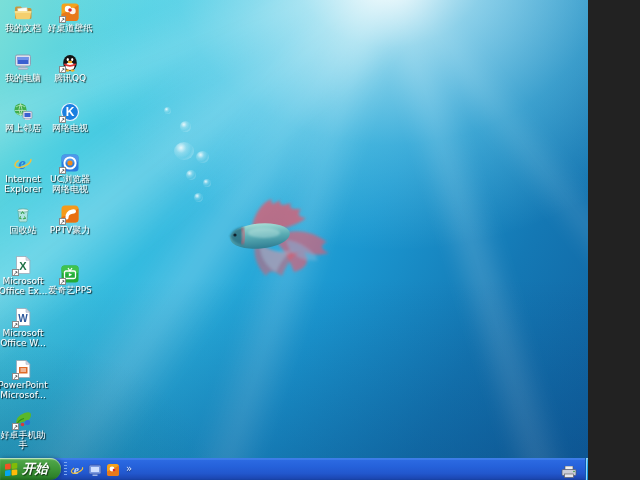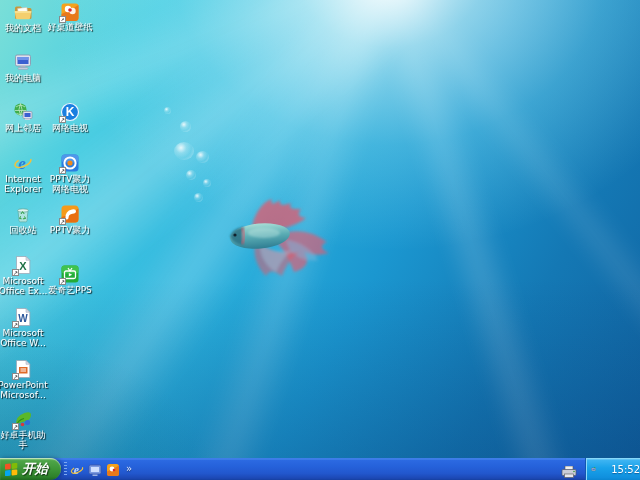--- a/index.html
+++ b/index.html
@@ -1,16 +1,16 @@
 <!DOCTYPE html>
 <html><head>
 <meta charset="utf-8">
 <style>
   html,body{margin:0;padding:0;background:#222;}
-  .screen{position:relative;width:640px;height:480px;overflow:hidden;
+  .screen{position:relative;width:588px;height:480px;overflow:hidden;
           font-family:"DejaVu Sans",sans-serif;user-select:none;}
 
   
   .wall{position:absolute;inset:0;
     background:linear-gradient(118deg,#7adfd8 0%,#49cde2 18%,#2cb4de 38%,
                #1b97d0 58%,#1478b4 78%,#10609e 100%);}
   .glow{position:absolute;inset:0;
     background:radial-gradient(ellipse 480px 390px at 390px -30px,
       rgba(255,255,255,.95) 0%,rgba(230,252,252,.55) 20%,
       rgba(170,240,248,.25) 45%,rgba(255,255,255,0) 72%);}
@@ -225,34 +225,50 @@
         <path d="M3 17 q-1-10 8.5-13 q6.5-2 6.5 2 q0 5-6.5 6.5 q-6 1.2-8.5 4.5 z" fill="#5ab82a"></path>
         <path d="M3 17 q2-6 8-7.5" stroke="#2f8f12" stroke-width="1.2" fill="none"></path>
         <circle cx="14.5" cy="13.5" r="2.6" fill="#2f6fd8"></circle>
         <circle cx="9.5" cy="15.5" r="1.8" fill="#d83a3a"></circle>
       </svg>
       <span class="shortcut"></span>
     </div>
     <div class="lbl">好卓手机助手</div>
   </div>
 
-  <div class="cell" style="left:45px;top:2px;font-family:Liberation Mono, monospace;">
+  <div class="cell" style="left:45px;top:2px;">
     <div class="ic">
       <svg width="20" height="20" viewBox="0 0 20 20">
         <rect x="1.5" y="1.5" width="17" height="17" rx="3" fill="#f5a21c"></rect>
         <path d="M1.5 12 q8-3 17-9 v13 q0 3-3 3 h-11 q-3 0-3-3 z" fill="#e8791a"></path>
         <circle cx="8" cy="7" r="3.2" fill="#fff"></circle>
           <circle cx="12.5" cy="9" r="3.2" fill="#fff" opacity=".9"></circle>
         <circle cx="10" cy="8" r="1.8" fill="#d8262c"></circle>
       </svg>
       <span class="shortcut"></span>
     </div>
     <div class="lbl">好桌道壁纸</div>
   </div>
 
+  <div class="cell" style="left:45px;top:52px;">
+    <div class="ic">
+      <svg width="20" height="20" viewBox="0 0 20 20">
+        <ellipse cx="10" cy="11" rx="6.8" ry="8" fill="#141414"></ellipse>
+        <ellipse cx="10" cy="14.2" rx="4.4" ry="3.8" fill="#fff"></ellipse>
+        <ellipse cx="7.8" cy="7.6" rx="1.1" ry="1.5" fill="#fff"></ellipse>
+        <ellipse cx="12.2" cy="7.6" rx="1.1" ry="1.5" fill="#fff"></ellipse>
+        <ellipse cx="10" cy="10" rx="2.4" ry="1.2" fill="#f6b026"></ellipse>
+        <path d="M4.6 11.2 q5.4 3.4 10.8 0 l.6 1.8 q-6 3.6-12 0 z" fill="#e23333"></path>
+        <ellipse cx="7.5" cy="18.6" rx="2.2" ry="1.1" fill="#f6b026"></ellipse>
+        <ellipse cx="12.5" cy="18.6" rx="2.2" ry="1.1" fill="#f6b026"></ellipse>
+      </svg>
+      <span class="shortcut"></span>
+    </div>
+    <div class="lbl">腾讯QQ</div>
+  </div>
 
   <div class="cell" style="left:45px;top:102px;">
     <div class="ic">
       <svg width="20" height="20" viewBox="0 0 20 20">
         <circle cx="10" cy="10" r="8.5" fill="#1a7fe0"></circle>
         <circle cx="10" cy="10" r="8.5" fill="none" stroke="#eaf5ff" stroke-width="1.2"></circle>
         <text x="10" y="14.2" text-anchor="middle" font-size="12" font-weight="bold" fill="#fff" font-family="Liberation Sans,sans-serif">K</text>
       </svg>
       <span class="shortcut"></span>
     </div>
@@ -262,21 +278,21 @@
   <div class="cell" style="left:45px;top:153px;">
     <div class="ic">
       <svg width="20" height="20" viewBox="0 0 20 20">
         <rect x="1.5" y="1.5" width="17" height="17" rx="3.5" fill="#2a7de0"></rect>
         <rect x="1.5" y="1.5" width="17" height="8" rx="3.5" fill="#4f97ea"></rect>
         <circle cx="10" cy="10" r="5.6" fill="none" stroke="#fff" stroke-width="2"></circle>
         <circle cx="10" cy="10" r="2.6" fill="#f08a1c"></circle>
       </svg>
       <span class="shortcut"></span>
     </div>
-    <div class="lbl">PPTV聚力 网络电视</div>
+    <div class="lbl">UC浏览器 网络电视</div>
   </div>
 
   <div class="cell" style="left:45px;top:204px;">
     <div class="ic">
       <svg width="20" height="20" viewBox="0 0 20 20">
         <rect x="1.5" y="1.5" width="17" height="17" rx="3.5" fill="#f59a1a"></rect>
         <path d="M1.5 13 q8-2 17-8.5 v10.5 q0 3.5-3.5 3.5 h-10 q-3.5 0-3.5-3.5 z" fill="#e86f12"></path>
         <path d="M5.5 14 q-.5-7 6.5-8.5 q4-.8 4 1.8 q0 2.2-3.5 2.5 q-4 .4-4 4 q0 1.7-1.5 1.7 q-1.3 0-1.5-1.5 z" fill="#fff"></path>
       </svg>
       <span class="shortcut"></span>

